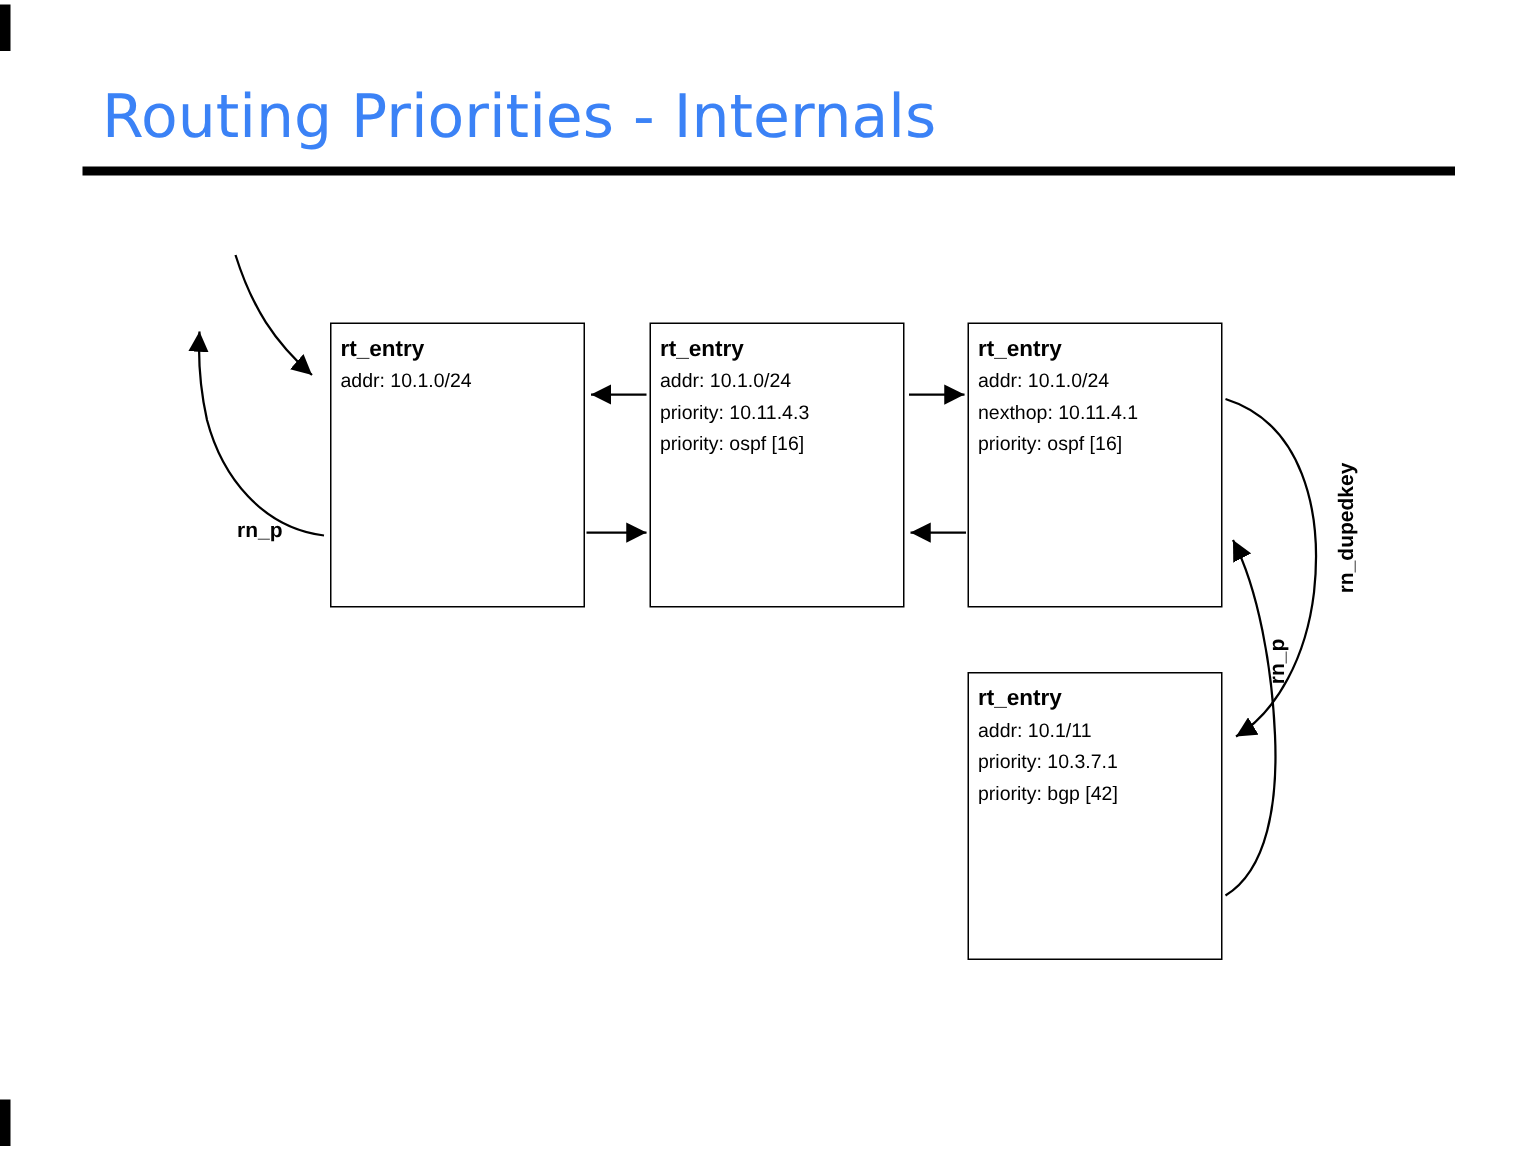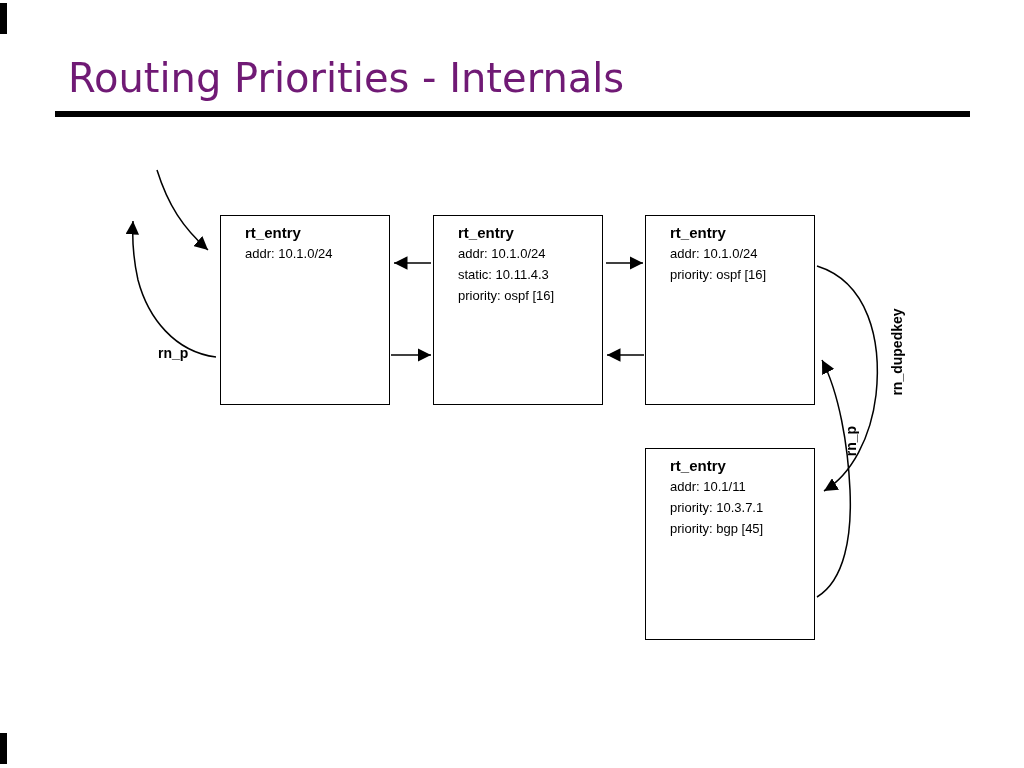--- a/index.html
+++ b/index.html
@@ -16,21 +16,21 @@
     font-family: "Liberation Sans", sans-serif;
     color: #000;
   }
   .slide-title {
     position: absolute;
     left: 68px;
     top: 56px;
     font-size: 40px;
     line-height: 44px;
     font-family: "DejaVu Sans", sans-serif;
-    color: #701a75;
+    color: #3b82f6;
     white-space: nowrap;
   }
   .title-underline {
     position: absolute;
     left: 55px;
     top: 111px;
     width: 915px;
     height: 6px;
     background: #000;
   }
@@ -42,21 +42,21 @@
     height: 768px;
     pointer-events: none;
   }
   .rt-box {
     position: absolute;
     width: 170px;
     height: 190px;
     border: 1.5px solid #000;
     background: #ffffff;
     box-sizing: border-box;
-    padding: 6px 24px;
+    padding: 6px 6px;
   }
   .rt-box .box-title {
     font-weight: bold;
     font-size: 15px;
     line-height: 21px;
   }
   .rt-box .box-line {
     font-weight: normal;
     font-size: 13px;
     line-height: 21px;
@@ -136,34 +136,35 @@
   </svg>
 
   <div class="rt-box box-1">
     <div class="box-title">rt_entry</div>
     <div class="box-line">addr: 10.1.0/24</div>
   </div>
 
   <div class="rt-box box-2">
     <div class="box-title">rt_entry</div>
     <div class="box-line">addr: 10.1.0/24</div>
-    <div class="box-line">static: 10.11.4.3</div>
+    <div class="box-line">priority: 10.11.4.3</div>
     <div class="box-line">priority: ospf [16]</div>
   </div>
 
   <div class="rt-box box-3">
     <div class="box-title">rt_entry</div>
     <div class="box-line">addr: 10.1.0/24</div>
+    <div class="box-line">nexthop: 10.11.4.1</div>
     <div class="box-line">priority: ospf [16]</div>
   </div>
 
   <div class="rt-box box-4">
     <div class="box-title">rt_entry</div>
     <div class="box-line">addr: 10.1/11</div>
     <div class="box-line">priority: 10.3.7.1</div>
-    <div class="box-line">priority: bgp [45]</div>
+    <div class="box-line">priority: bgp [42]</div>
   </div>
 
   <div class="ptr-label label-rn-p-left">rn_p</div>
   <div class="ptr-label label-vertical label-rn-dupedkey">rn_dupedkey</div>
   <div class="ptr-label label-vertical label-rn-p-right">rn_p</div>
 
 </div>
 
 </body></html>

